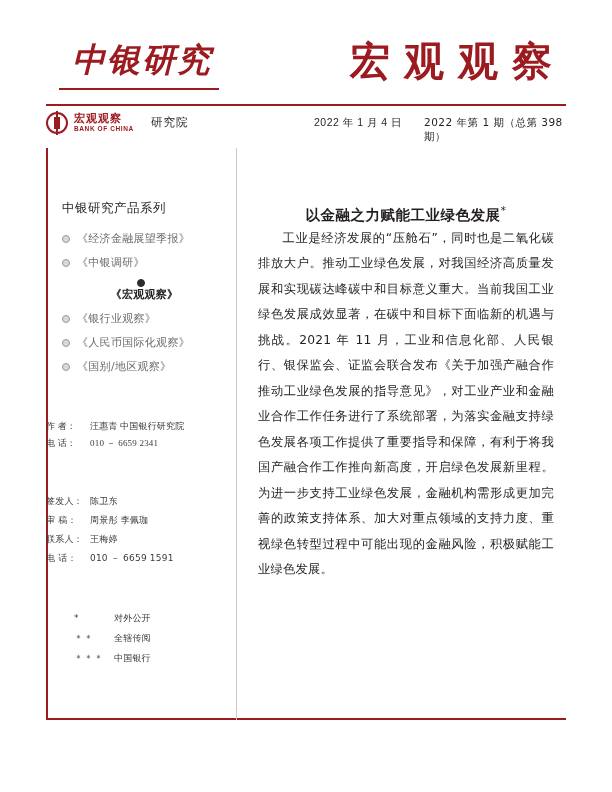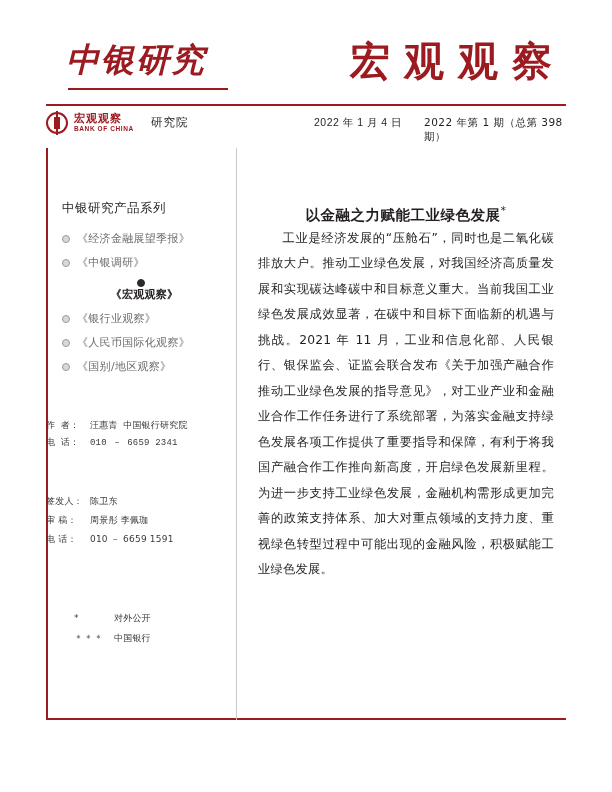--- a/index.html
+++ b/index.html
@@ -25,24 +25,25 @@
   
   .masthead {
     position: absolute;
     left: 46px;
     top: 30px;
     width: 520px;
     height: 68px;
   }
   .brand-logo {
     position: absolute;
-    left: 20px;
+    left: 11px;
     top: 2px;
     width: 170px;
     height: 60px;
+    text-align: center;
   }
   .brand-logo .cn {
     font-family: "DejaVu Serif", serif;
     font-weight: bold;
     font-style: italic;
     font-size: 33px;
     letter-spacing: 2px;
     color: #9c1b20;
     line-height: 56px;
     white-space: nowrap;
@@ -230,21 +231,21 @@
     color: #231f20;
     font-weight: bold;
     flex-direction: column;
   }
 
   .meta-block {
     position: absolute;
     left: 46px;
     top: 418px;
     width: 190px;
-    font-family: Liberation Mono, monospace;
+    font-family: Liberation Serif, serif;
     font-size: 9px;
     color: #3a3a3a;
     line-height: 17px;
     letter-spacing: 0.2px;
   }
   .meta-line {
     white-space: nowrap;
   }
   .meta-label {
     display: inline-block;
@@ -383,27 +384,33 @@
   </div>
 
   <div class="meta-block-2">
     <div class="meta-line">
       <span class="meta-label">签发人：</span><span>陈卫东</span>
     </div>
     <div class="meta-line">
       <span class="meta-label">审  稿：</span><span>周景彤 李佩珈</span>
     </div>
     <div class="meta-line">
+      <span class="meta-label">联系人：</span><span>王梅婷</span>
+    </div>
+    <div class="meta-line">
       <span class="meta-label">电  话：</span><span>010 － 6659 1591</span>
     </div>
   </div>
 
   <div class="footnotes">
     <div class="meta-line">
       <span class="footnote-mark">*</span><span>对外公开</span>
+    </div>
+    <div class="meta-line">
+      <span class="footnote-mark">＊＊</span><span>全辖传阅</span>
     </div>
     <div class="meta-line">
       <span class="footnote-mark">＊＊＊</span><span>中国银行</span>
     </div>
   </div>
 
   <div class="rightcol">
     <div class="article-title">
       <span>以金融之力赋能工业绿色发展</span><span class="star">*</span>
     </div>

